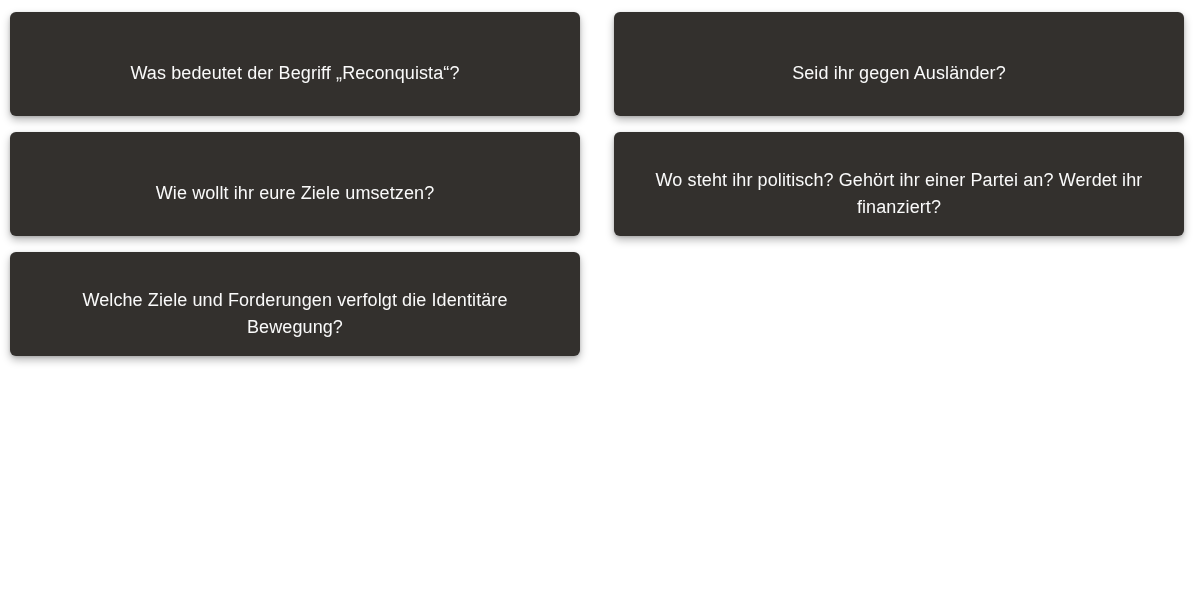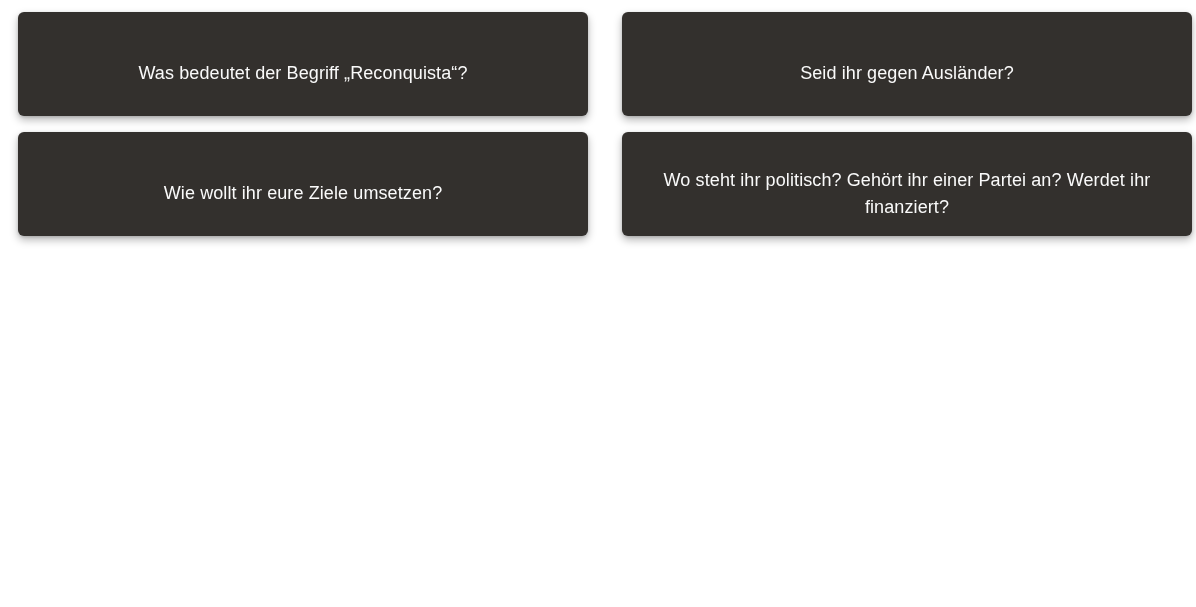--- a/index.html
+++ b/index.html
@@ -10,21 +10,21 @@
     height: 607px;
     overflow: hidden;
     background: var(--page-bg, #ffffff);
     font-family: "Liberation Sans", "DejaVu Sans", sans-serif;
   }
   .faq-grid {
     display: grid;
     grid-template-columns: 570px 570px;
     column-gap: 34px;
     row-gap: 16px;
-    padding: 12px 0 0 18px;
+    padding: 12px 0 0 10px;
   }
   .card {
     display: block;
     width: 100%;
     height: 104px;
     padding: 19px 25px 0 25px;
     background: var(--card-bg, #33302d);
     color: var(--card-text, #fafafa);
     border: none;
     border-radius: 6px;
@@ -61,14 +61,17 @@
 
   <button class="card">
     <span class="card-label">Wie wollt ihr eure Ziele umsetzen?</span>
   </button>
 
   <button class="card">
     <span class="card-label">Wo steht ihr politisch? Gehört ihr einer Partei an? Werdet ihr finanziert?</span>
   </button>
 
 
+  <button class="card">
+    <span class="card-label">Welche Ziele und Forderungen verfolgt die Identitäre Bewegung?</span>
+  </button>
 
 </div>
 
 </body></html>

